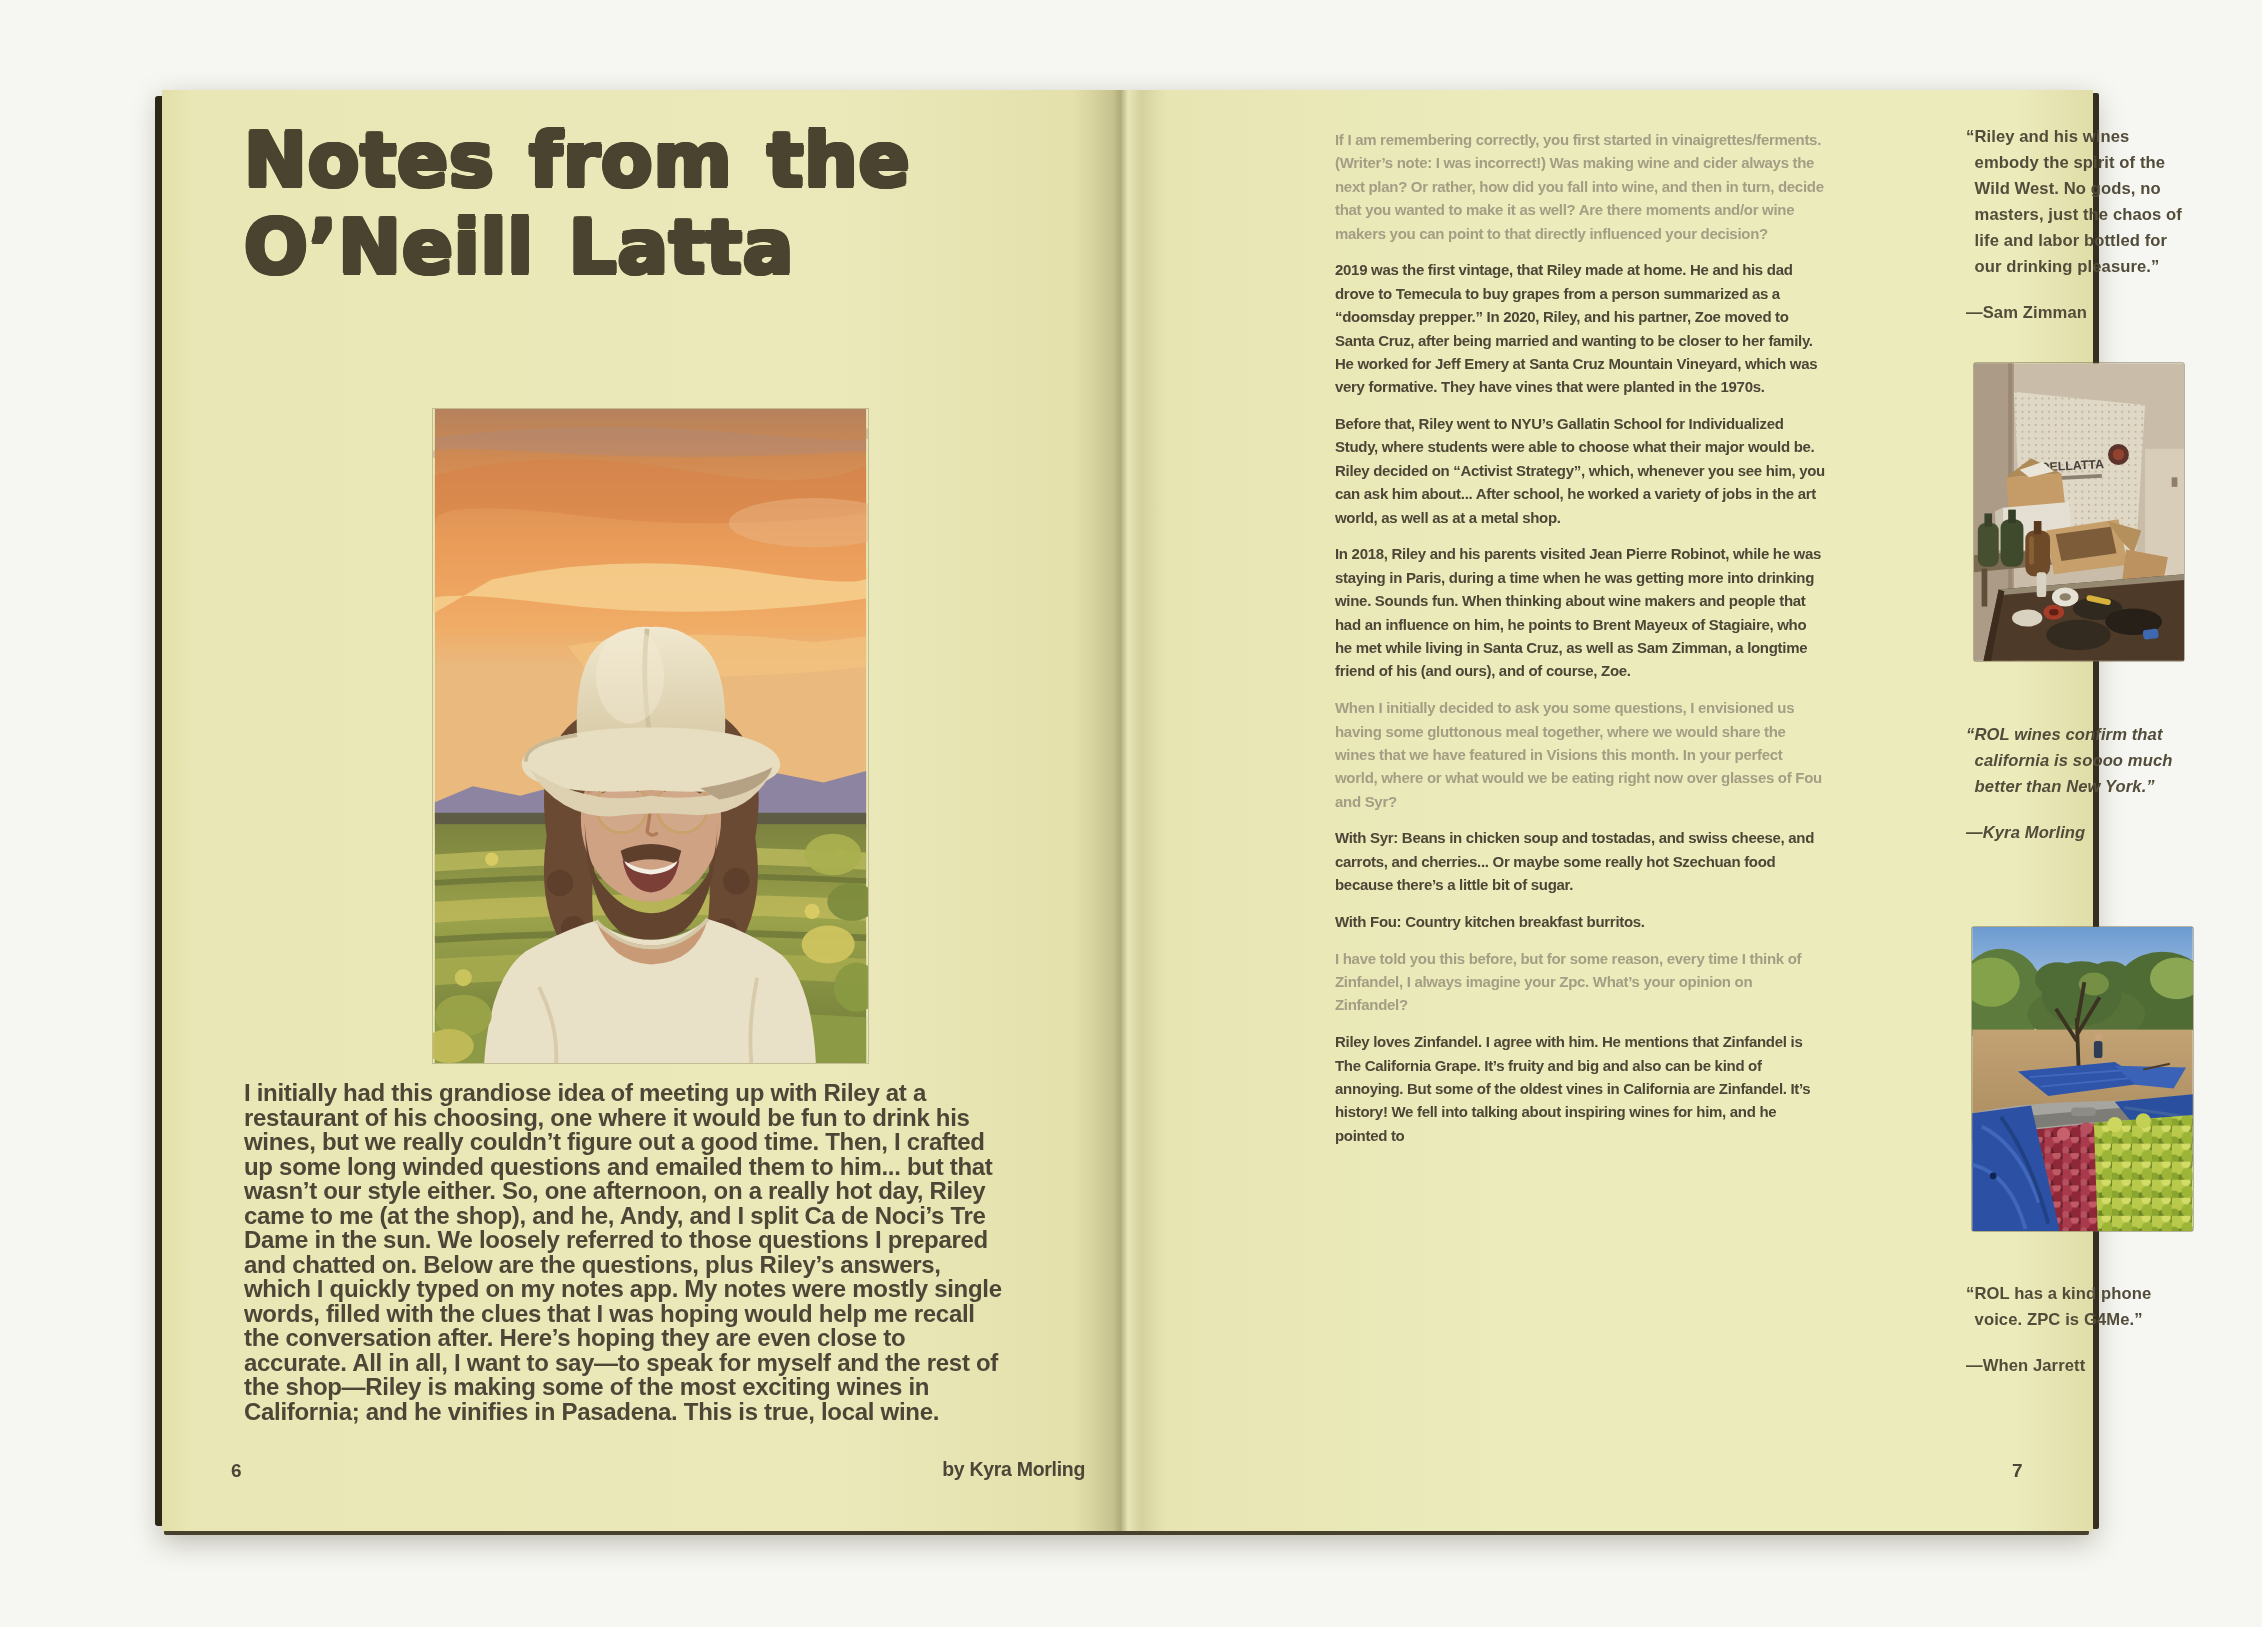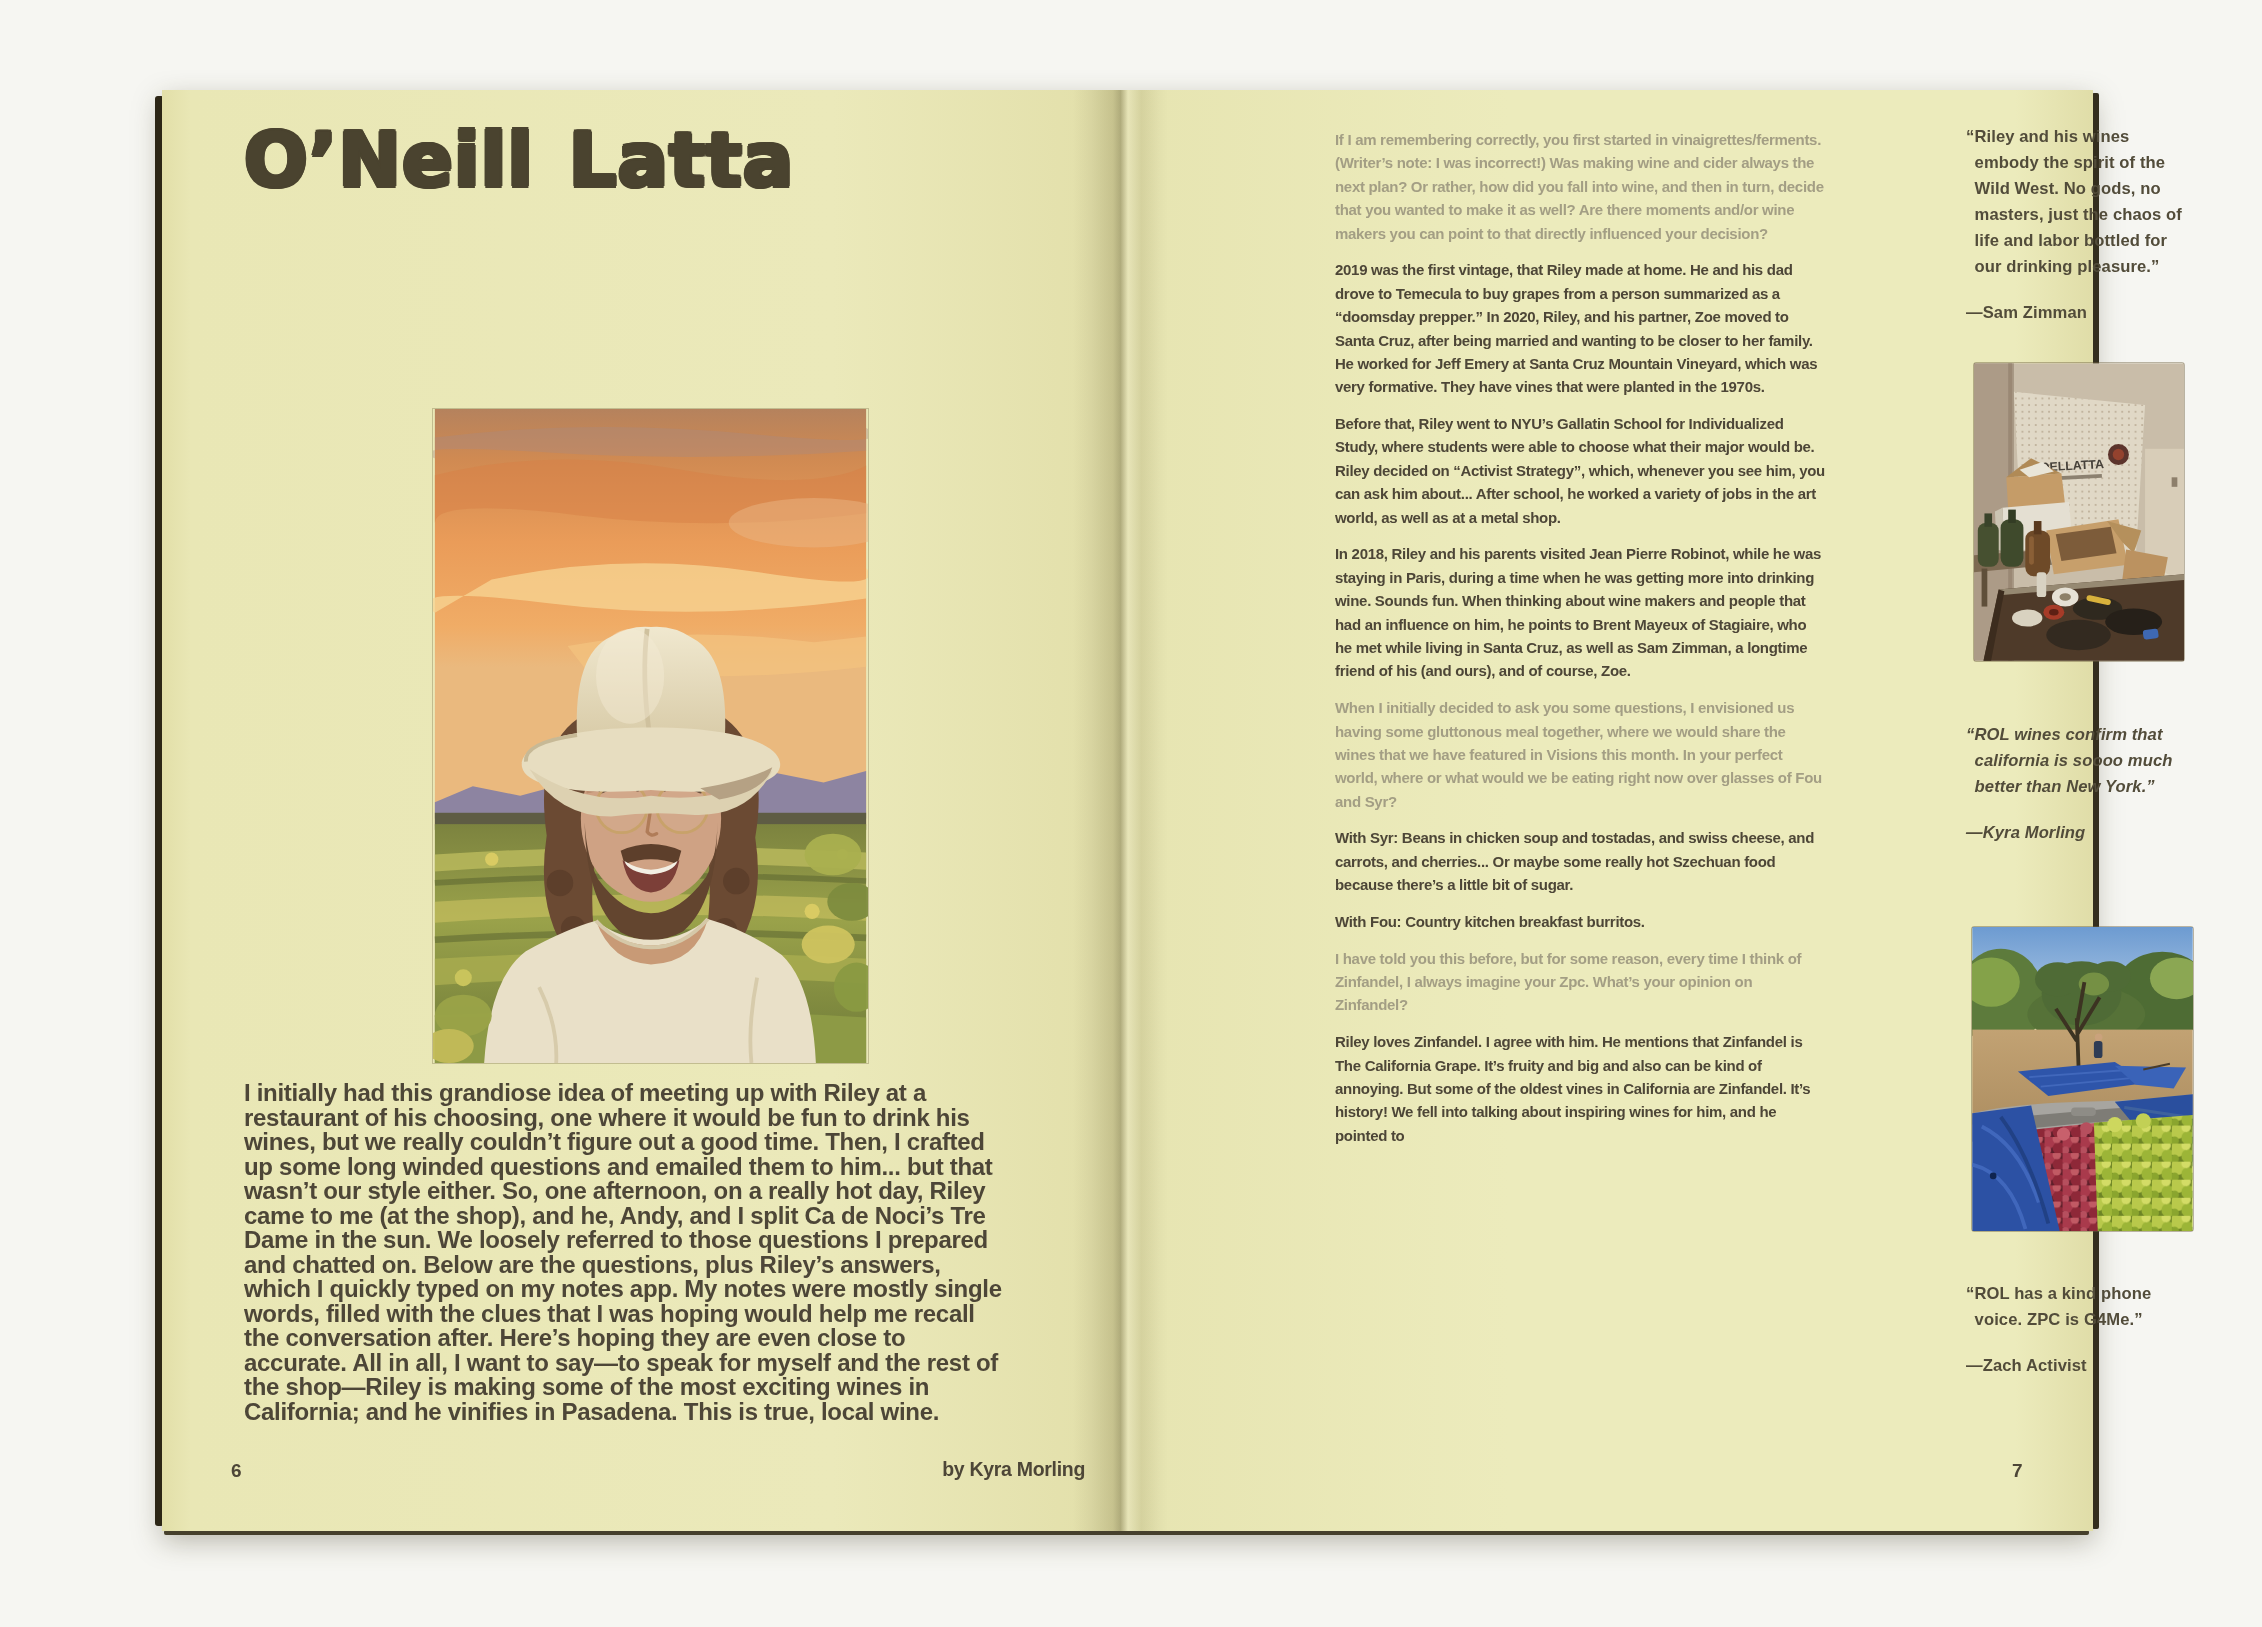--- a/index.html
+++ b/index.html
@@ -51,20 +51,21 @@
 <body>
 
 <div class="canvas">
   <div class="paper">
     <div class="edge-left"></div>
     <div class="edge-right"></div>
     <div class="edge-bottom"></div>
 
     <div class="page-left">
       <div class="title">
+        <div>Notes from the</div>
         <div>O’Neill Latta</div>
       </div>
 
       <div class="photo-main">
         <svg width="435" height="654" viewBox="0 0 455 690">
           <defs>
             <linearGradient id="sky" x1="0" y1="0" x2="0" y2="1">
               <stop offset="0" stop-color="#b5825d"></stop>
                 <stop offset=".12" stop-color="#d08a52"></stop>
               <stop offset=".32" stop-color="#ea9c59"></stop>
@@ -299,21 +300,21 @@
             <circle cx="22" cy="262" r="3.5" fill="#0f2450"></circle>
             <circle cx="96" cy="218" r="7" fill="#c8606c"></circle>
               <circle cx="120" cy="212" r="6.5" fill="#b64f5e"></circle>
             <circle cx="150" cy="208" r="8" fill="#cdd75e"></circle>
               <circle cx="180" cy="204" r="8" fill="#c2d055"></circle>
           </svg>
         </div>
 
         <div class="pull-quote" style="top:1191px;">
           <span class="q">“ROL has a kind phone voice. ZPC is G4Me.”</span>
-          <span class="attr">—Zach Activist</span>
+          <span class="attr">—When Jarrett</span>
         </div>
 
         <div class="pageno pageno-right">7</div>
       </div>
     </div>
 
     <div class="fold"></div>
   </div>
 </div>
 

